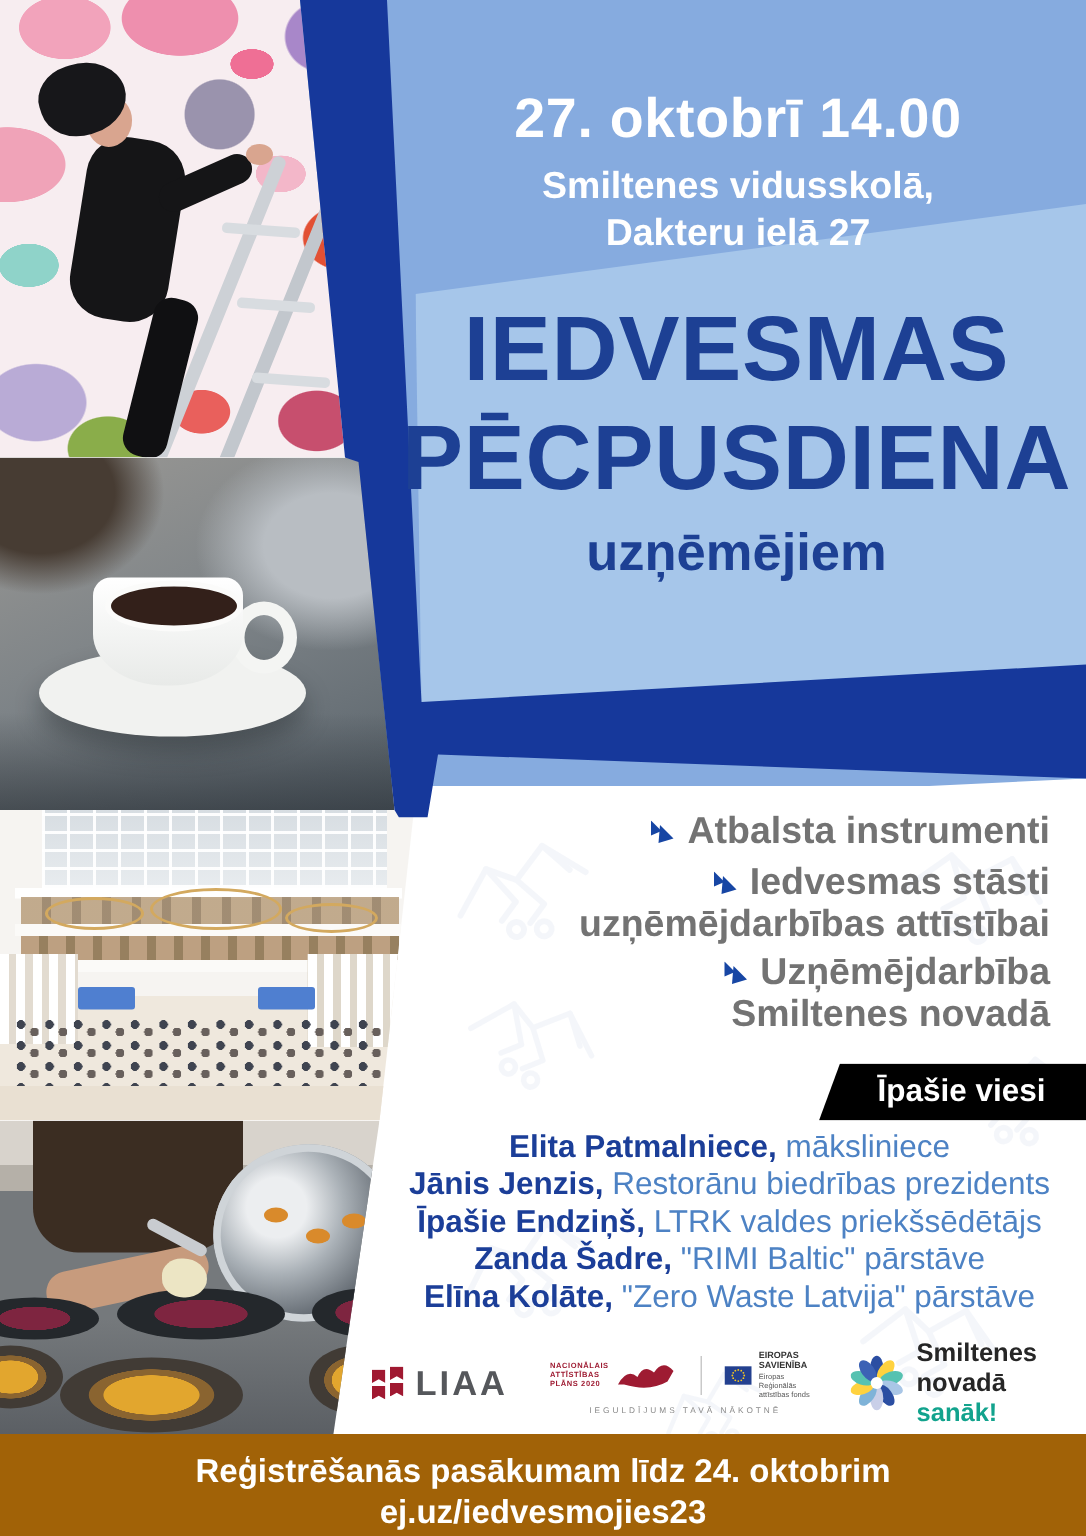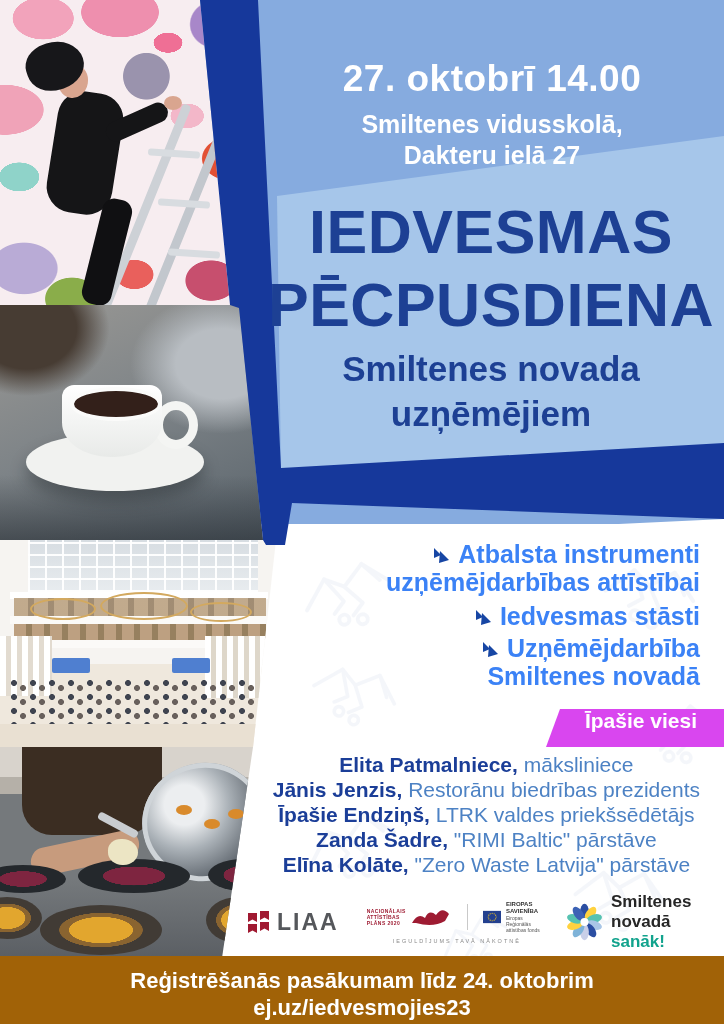--- a/index.html
+++ b/index.html
@@ -102,27 +102,27 @@
   
   .header-text{left:272px;top:58px;width:440px;text-align:center;color:#ffffff;}
   .header-date{font-size:37px;font-weight:800;letter-spacing:.5px;}
   .header-loc{font-size:25px;font-weight:700;line-height:31px;margin-top:9px;}
 
   .title-block{left:268px;top:196px;width:446px;text-align:center;color:#1d4094;}
   .title-line{font-size:61px;font-weight:800;line-height:73px;letter-spacing:.5px;}
   .subtitle-line{font-size:35px;font-weight:700;line-height:45px;}
   .subtitle-wrap{margin-top:4px;}
 
-  .topics{right:24px;top:540px;text-align:right;color:#3b82f6;font-weight:700;font-size:25px;line-height:28px;}
+  .topics{right:24px;top:540px;text-align:right;color:#737373;font-weight:700;font-size:25px;line-height:28px;}
   .topic-line svg{vertical-align:-2px;margin-right:7px;}
   .mt6{margin-top:6px;} .mt4{margin-top:4px;}
 
-  .badge{right:0;top:709px;width:178px;height:38px;background:#d946ef;
+  .badge{right:0;top:709px;width:178px;height:38px;background:#000000;
     clip-path:polygon(14px 0,178px 0,178px 38px,0 38px);
-    display:flex;justify-content:center;padding-left:12px;box-sizing:border-box;}
+    display:flex;align-items:center;justify-content:center;padding-left:12px;box-sizing:border-box;}
   .badge span{color:#fff;font-size:21px;font-weight:700;}
 
   .guests{right:24px;top:752px;text-align:center;font-size:21px;line-height:25px;}
   .gname{color:#1b3e98;font-weight:700;}
   .grole{color:#4d82c4;font-weight:500;}
 
   
   .logos{left:248px;top:891px;width:440px;height:62px;display:flex;align-items:center;}
   .liaa{display:flex;align-items:center;gap:7px;}
   .liaa-icon{position:relative;width:22px;height:22px;}
@@ -267,35 +267,34 @@
     <div class="header-loc">
       <div>Smiltenes vidusskolā,</div>
       <div>Dakteru ielā 27</div>
     </div>
   </div>
 
   <div class="abs title-block">
     <div class="title-line">IEDVESMAS</div>
     <div class="title-line">PĒCPUSDIENA</div>
     <div class="subtitle-wrap">
-      <div class="subtitle-line">Smiltenes novada</div>
       <div class="subtitle-line">uzņēmējiem</div>
     </div>
   </div>
 
   <div class="abs topics">
     <div class="topic-line"><svg width="19" height="17" viewBox="0 0 19 17">
           <path d="M2 0 L9 7 L2 10 Z" fill="#1746a4"></path>
           <path d="M8 3 L17 12 L7 15 Z" fill="#1746a4"></path>
         </svg><span>Atbalsta instrumenti</span></div>
-    <div class="topic-line"><span>uzņēmējdarbības attīstībai</span></div>
     <div class="topic-line mt6"><svg width="19" height="17" viewBox="0 0 19 17">
           <path d="M2 0 L9 7 L2 10 Z" fill="#1746a4"></path>
           <path d="M8 3 L17 12 L7 15 Z" fill="#1746a4"></path>
         </svg><span>Iedvesmas stāsti</span></div>
+    <div class="topic-line"><span>uzņēmējdarbības attīstībai</span></div>
     <div class="topic-line mt4"><svg width="19" height="17" viewBox="0 0 19 17">
           <path d="M2 0 L9 7 L2 10 Z" fill="#1746a4"></path>
           <path d="M8 3 L17 12 L7 15 Z" fill="#1746a4"></path>
         </svg><span>Uzņēmējdarbība</span></div>
     <div class="topic-line"><span>Smiltenes novadā</span></div>
   </div>
 
   <div class="abs badge">
     <span>Īpašie viesi</span>
   </div>

